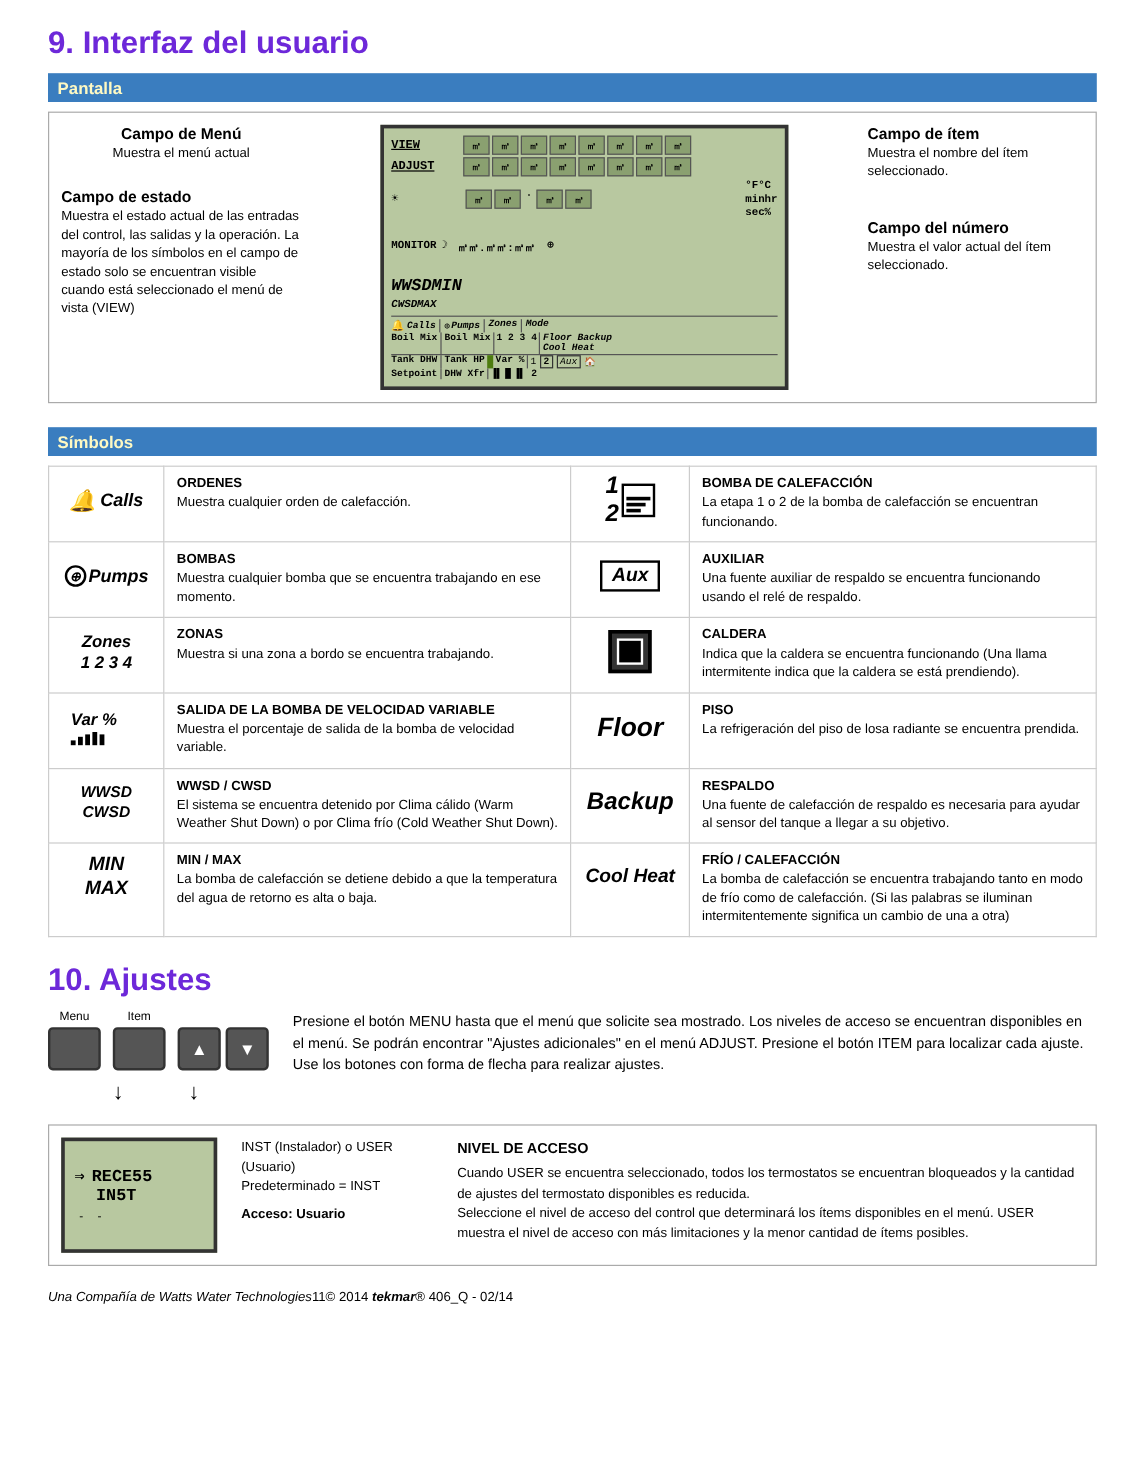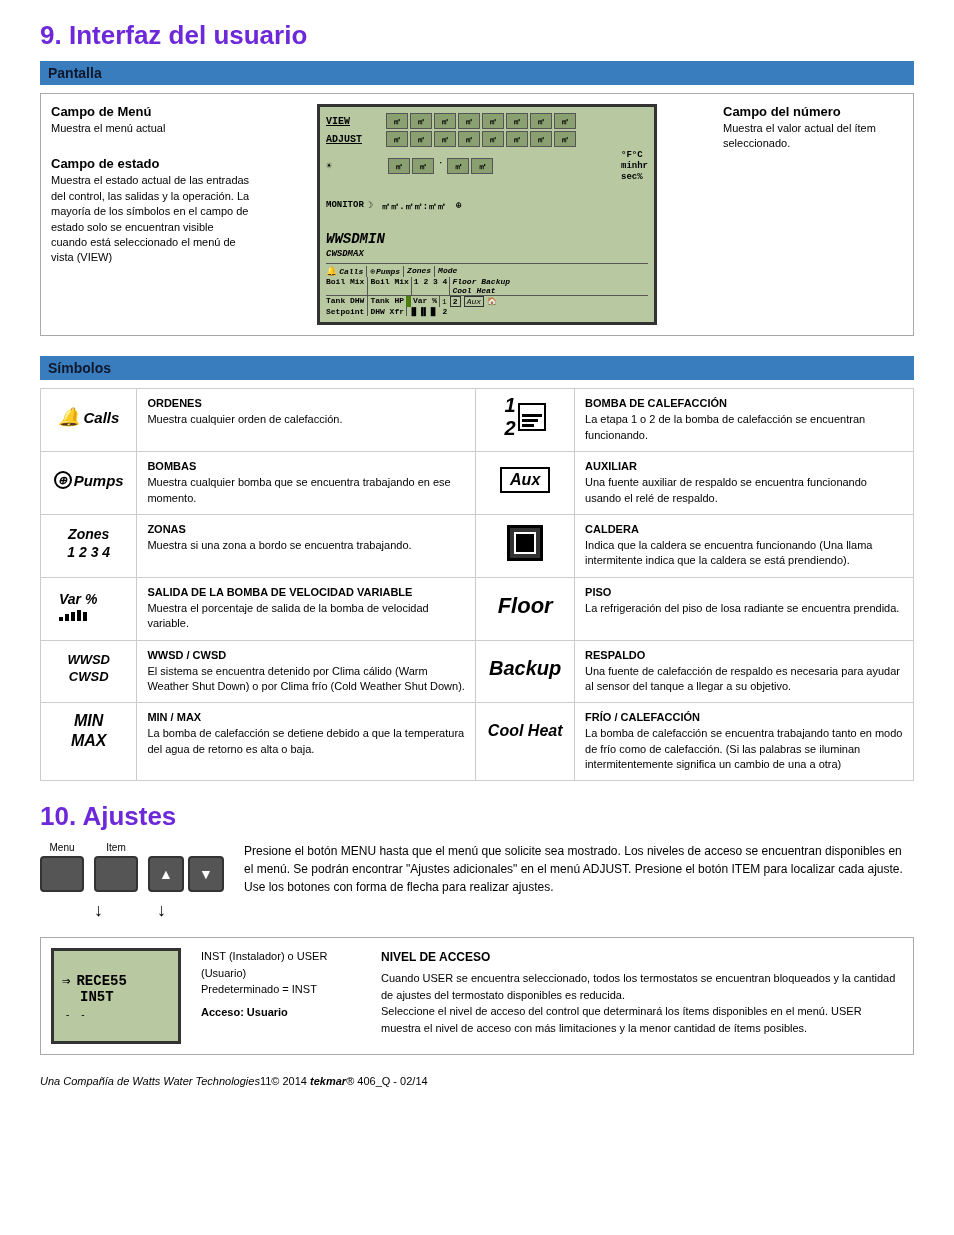--- a/index.html
+++ b/index.html
@@ -16,21 +16,21 @@
     .section-title {
       font-size: 26px;
       font-weight: bold;
       color: #6d28d9;
       margin-bottom: 10px;
     }
 
     
     .section-bar {
       background: #3a7dbf;
-      color: #0f172a;
+      color: #fef9c3;
       font-weight: bold;
       font-size: 14px;
       padding: 4px 8px;
       margin-bottom: 8px;
     }
 
     
     .pantalla-container {
       border: 1px solid #aaa;
       padding: 10px;
@@ -328,21 +328,21 @@
 
 <h1 class="section-title">9. Interfaz del usuario</h1>
 
 <div class="section-bar">
   <span>Pantalla</span>
 </div>
 
 <div class="pantalla-container">
 
   <div class="pantalla-left">
-    <div style="margin-bottom:20px;">
+    <div style="margin-bottom:20px;text-align:center;">
       <div class="field-label">Campo de Menú</div>
       <div class="field-desc">Muestra el menú actual</div>
     </div>
     <div>
       <div class="field-label">Campo de estado</div>
       <div class="field-desc">Muestra el estado actual de las entradas del control, las salidas y la operación. La mayoría de los símbolos en el campo de estado solo se encuentran visible cuando está seleccionado el menú de vista (VIEW)</div>
     </div>
   </div>
 
   <div class="pantalla-center">
@@ -440,20 +440,24 @@
       </div>
       <div style="font-size:8px; font-weight:bold; display:flex;">
         <div style="border-right:1px solid #555; padding-right:3px; min-width:40px;">Setpoint</div>
         <div style="border-right:1px solid #555; padding: 0 2px;">DHW Xfr</div>
         <div style="padding-left:2px;">▐▌▐▌▐▌ 2</div>
       </div>
     </div>
   </div>
 
   <div class="pantalla-right">
+    <div style="margin-bottom:30px;">
+      <div class="field-label">Campo de ítem</div>
+      <div class="field-desc">Muestra el nombre del ítem seleccionado.</div>
+    </div>
     <div>
       <div class="field-label">Campo del número</div>
       <div class="field-desc">Muestra el valor actual del ítem seleccionado.</div>
     </div>
   </div>
 </div>
 
 <div class="section-bar">Símbolos</div>
 
 <table class="symbols-table">

